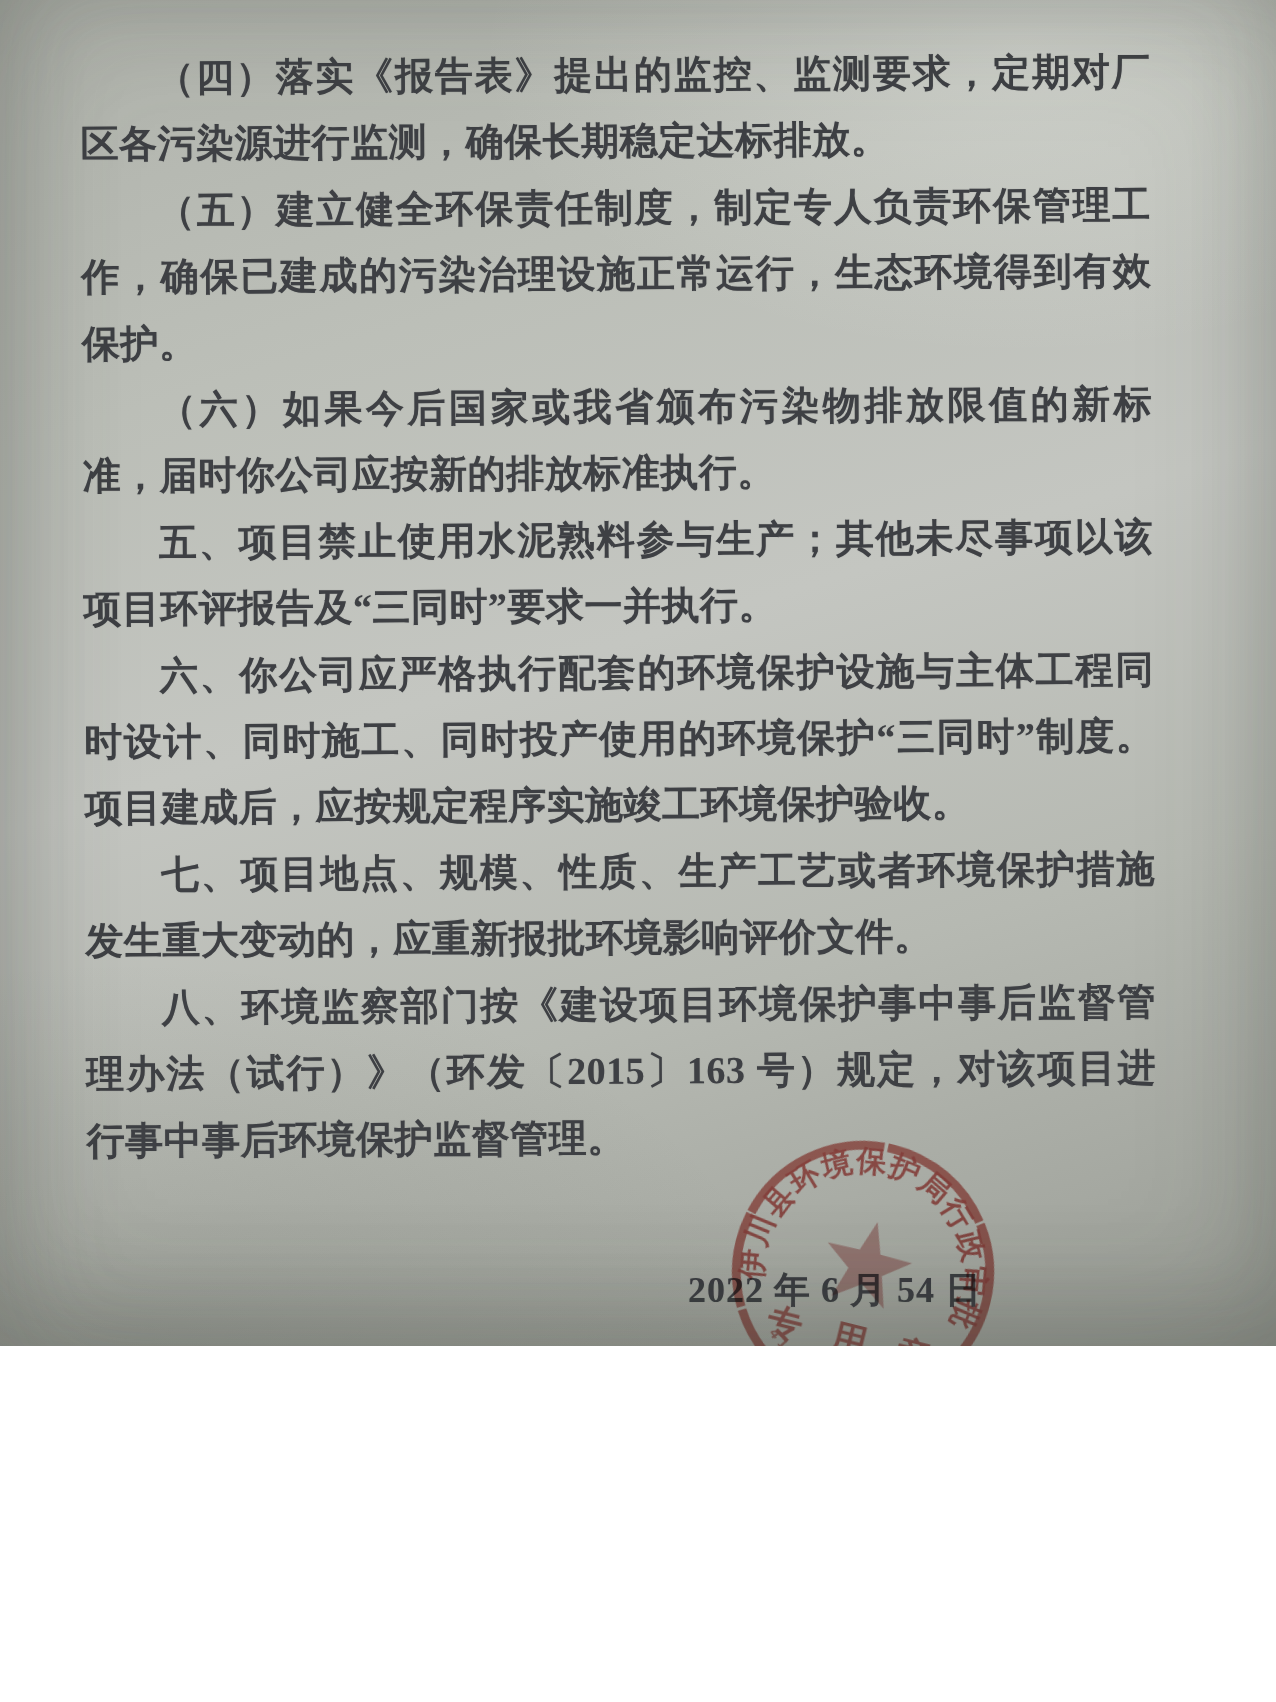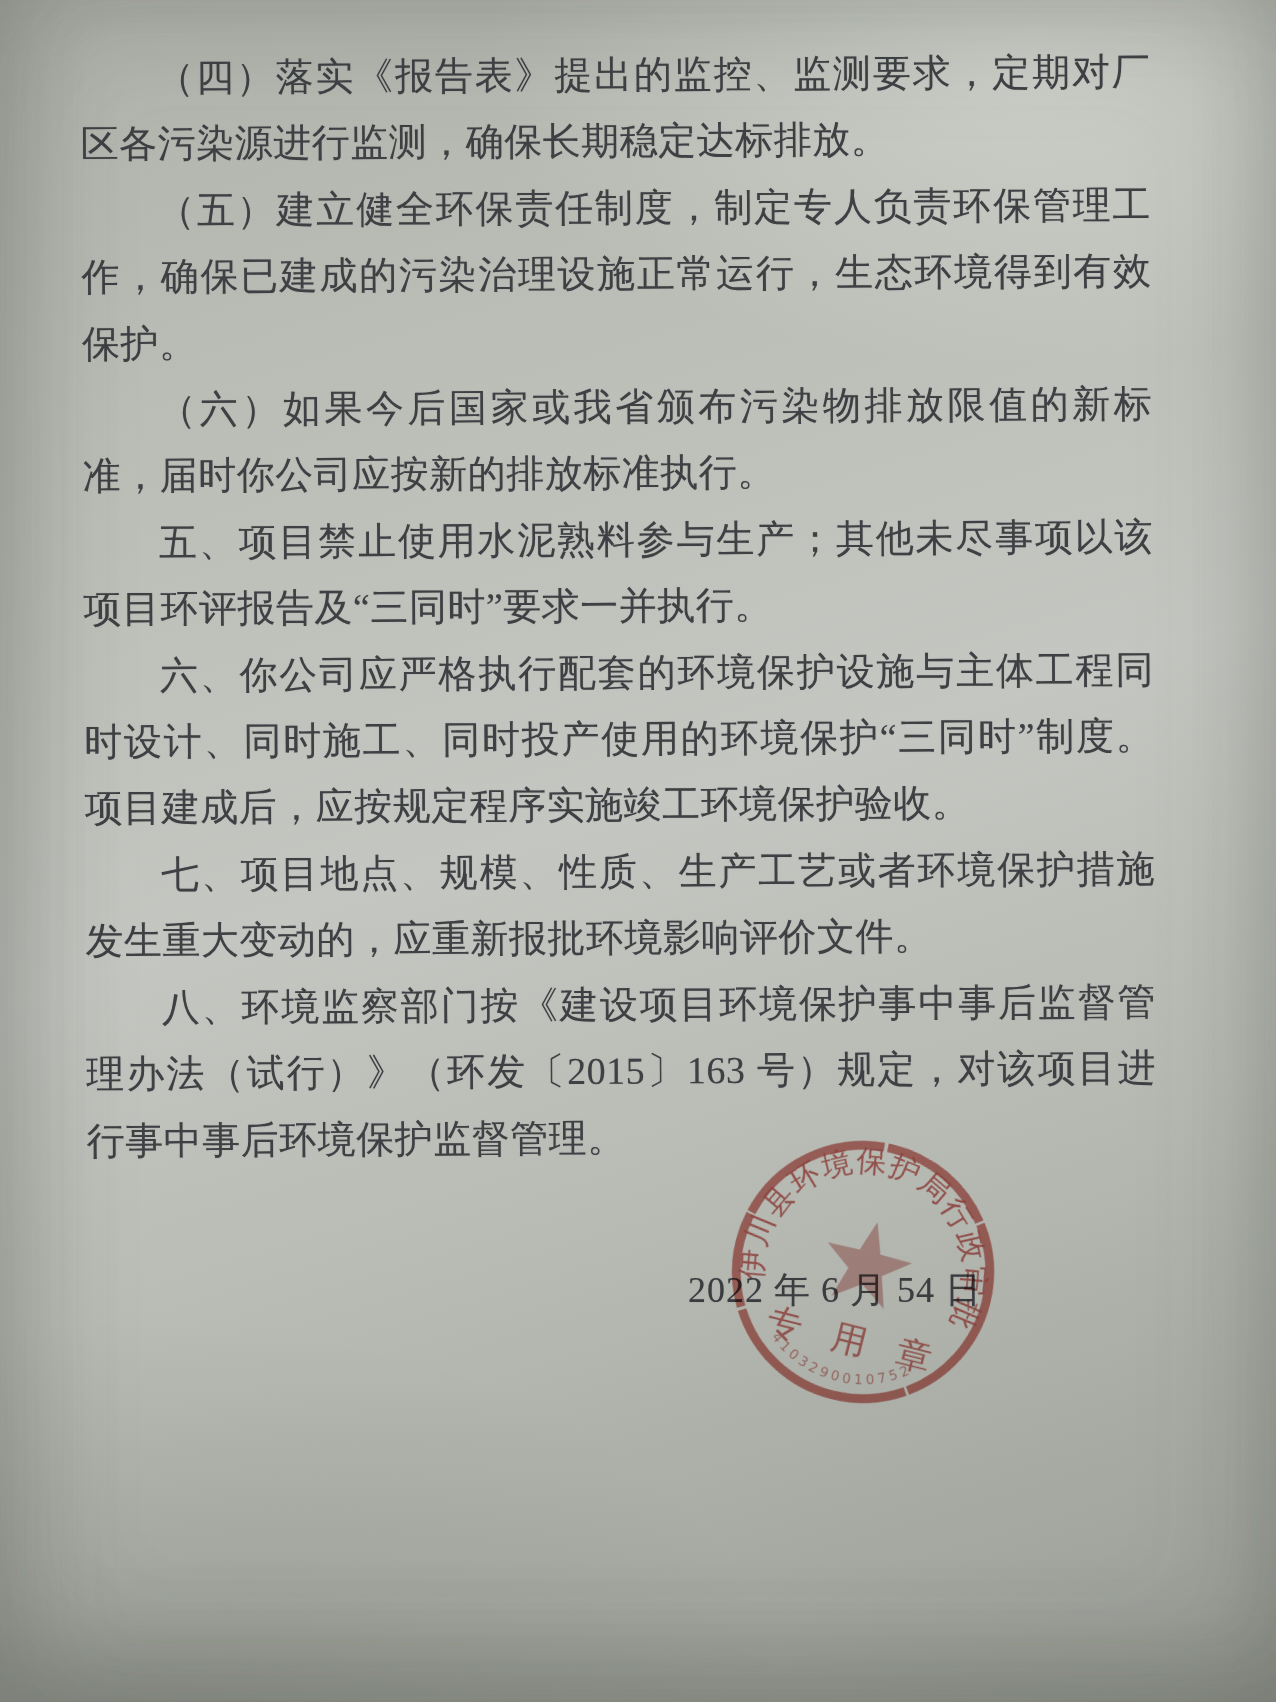--- a/index.html
+++ b/index.html
@@ -2,25 +2,26 @@
 <html><head>
 <meta charset="utf-8">
 <title>Document</title>
 <style>
   html,body{margin:0;padding:0;}
   body{
     width:1276px;height:1702px;overflow:hidden;
     font-family:"Liberation Serif","DejaVu Serif",serif;
   }
   .page{
-    position:relative;width:1276px;height:1702px;overflow:hidden;
+    position:relative;width:1276px;height:1346px;overflow:hidden;
     background:
       radial-gradient(ellipse 900px 500px at 80% 4%, rgba(232,234,229,.38), rgba(232,234,229,0) 60%),
       radial-gradient(ellipse 1200px 700px at 10% 100%, rgba(70,73,66,.16), rgba(70,73,66,0) 55%),
       linear-gradient(163deg,#b0b3ac 0%, #bcbfb8 26%, #c4c6c1 48%, #b6b9b2 70%, #a5a8a1 88%, #999c95 100%);
+    font-weight: bold;
   }
   .page::after{
     content:"";position:absolute;inset:0;pointer-events:none;
     box-shadow:inset 0 0 140px rgba(70,72,66,.22), inset 0 -50px 90px rgba(58,60,54,.16), inset 40px 0 90px rgba(90,92,86,.10);
   }
   .body-text{
     position:absolute;left:80px;top:45px;width:1070px;
     transform:rotate(-0.35deg);transform-origin:left top;
     color:#3e4044;
     font-size:38px;line-height:66.4px;letter-spacing:.5px;

